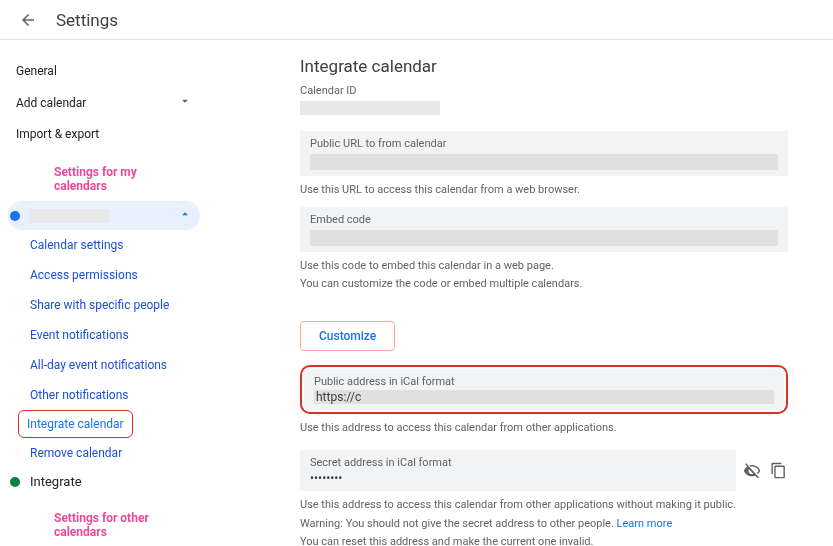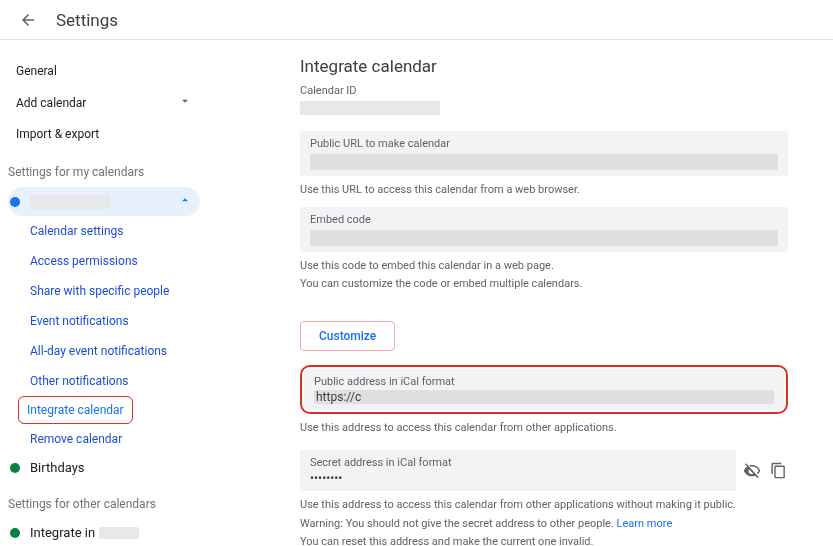--- a/index.html
+++ b/index.html
@@ -40,23 +40,24 @@
     .nav-item {
       padding: 8px 8px;
       font-size: 12px;
       cursor: pointer;
       display: flex;
       align-items: center;
       justify-content: space-between;
     }
     .section-header {
       font-size: 12px;
-      font-weight: 400;
+      font-weight: 700;
       padding: 16px 8px 8px 0;
-      color: #737373;
+      color: #ec4899;
+      margin-left: 46px;
     }
     .cal-row {
       display: flex;
       align-items: center;
       padding: 6px 8px 6px 0;
       border-radius: 16px;
       cursor: pointer;
     }
     .cal-row.selected {
       background: #e8f0fe;
@@ -247,39 +248,39 @@
       <div class="sub-item">Share with specific people</div>
       <div class="sub-item">Event notifications</div>
       <div class="sub-item">All-day event notifications</div>
       <div class="sub-item">Other notifications</div>
       <div><span class="sub-item active highlighted">Integrate calendar</span></div>
       <div class="sub-item">Remove calendar</div>
     </div>
 
     <div class="cal-row">
       <span class="dot dot-green"></span>
-      <span>Birthdays</span>
+      <span>Integrate</span>
     </div>
 
     <div class="section-header">Settings for other calendars</div>
 
     <div class="cal-row">
       <span class="dot dot-dgreen"></span>
       <span>Integrate in</span>
       <span class="redacted-sm" style="margin-left:4px"></span>
     </div>
   </div>
 
   <div class="main">
     <div class="section-title">Integrate calendar</div>
     <div class="field-label-top">Calendar ID</div>
     <div class="redacted-block"></div>
 
     <div class="grey-box">
-      <div class="grey-box-label">Public URL to make calendar</div>
+      <div class="grey-box-label">Public URL to from calendar</div>
       <div class="grey-box-content"></div>
     </div>
     <div class="help-text">Use this URL to access this calendar from a web browser.</div>
 
     <div class="grey-box">
       <div class="grey-box-label">Embed code</div>
       <div class="grey-box-content"></div>
     </div>
     <div class="help-text">Use this code to embed this calendar in a web page.</div>
     <div class="help-text" style="margin-top:2px">You can customize the code or embed multiple calendars.</div>

